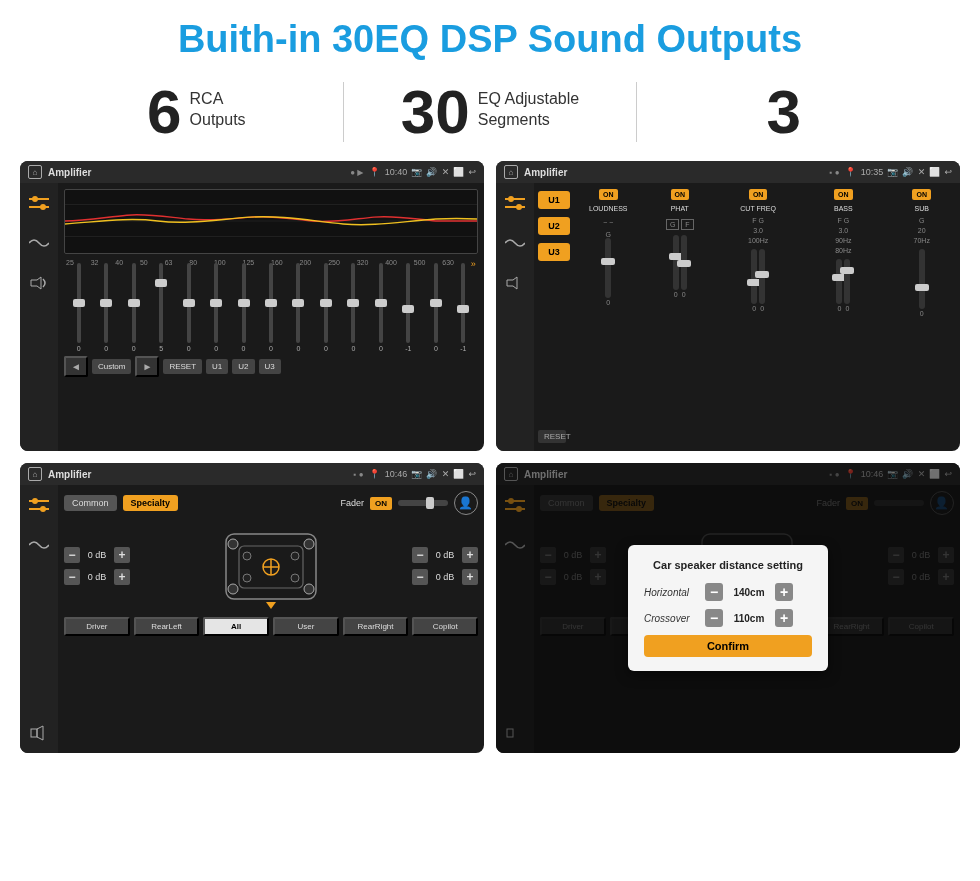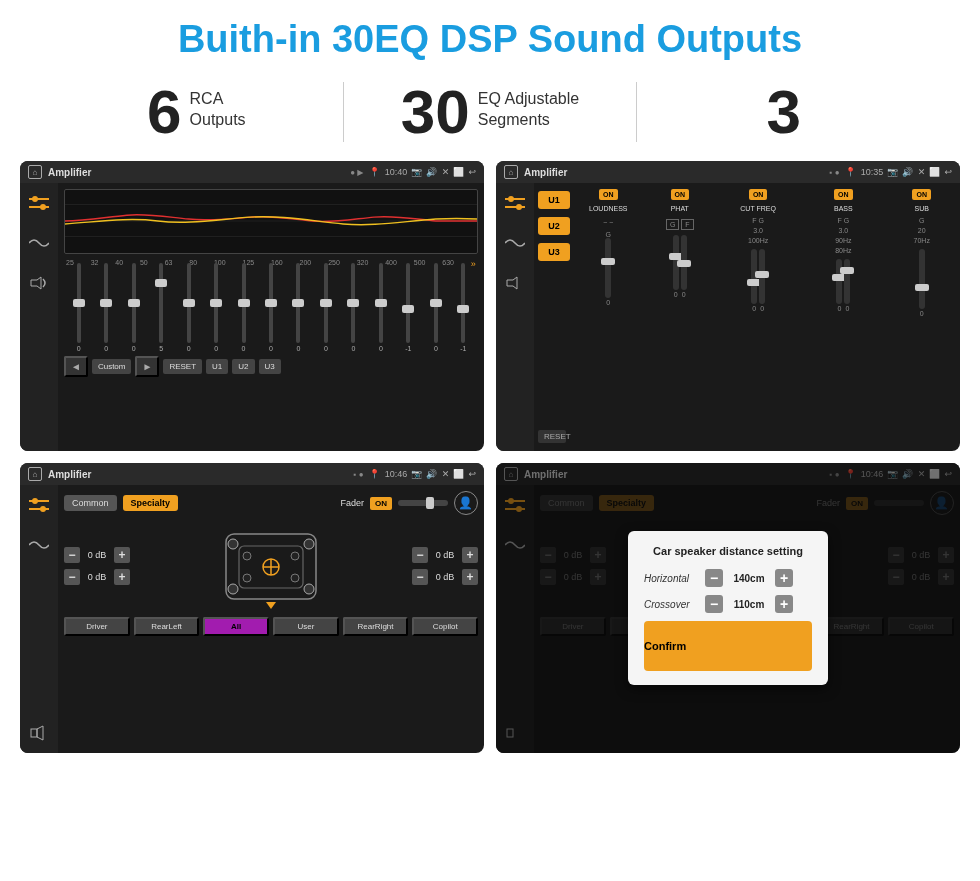--- a/index.html
+++ b/index.html
@@ -273,21 +273,21 @@
       background: #444;
       color: #ddd;
       font-size: 8px;
       padding: 3px 6px;
       border-radius: 2px;
       text-align: center;
       flex: 1;
     }
 
     .bottom-btn-highlight {
-      background: #a21caf;
+      background: #e5e5e5;
       color: #000;
       font-weight: bold;
     }
 
     
     .dialog-overlay {
       position: absolute;
       top: 0; left: 0; right: 0; bottom: 0;
       background: rgba(0,0,0,0.5);
       display: flex;
@@ -360,22 +360,23 @@
       font-size: 14px;
       font-weight: bold;
       cursor: pointer;
     }
 
     .dialog-confirm-btn {
       background: #f0a020;
       color: #000;
       font-size: 11px;
       font-weight: bold;
-      padding: 19px 0;
+      padding: 5px 0;
       border-radius: 4px;
+      text-align: center;
       margin-top: 8px;
       cursor: pointer;
       width: 100%;
     }
 
     
     .eq-svg {
       position: absolute;
       top: 0; left: 0; width: 100%; height: 100%;
     }

